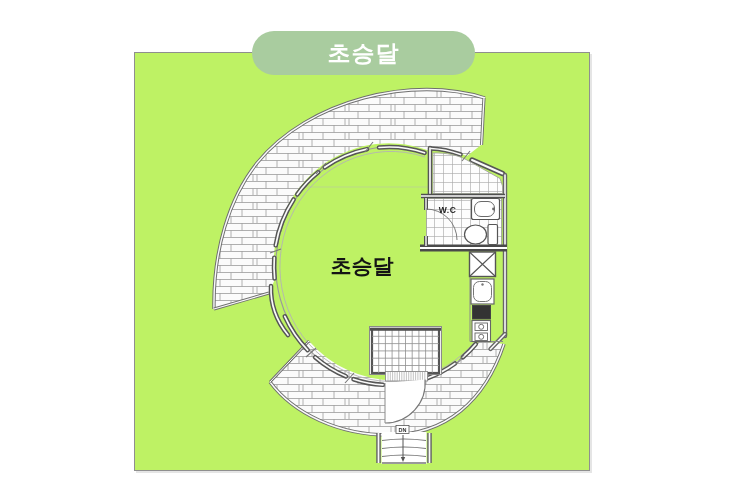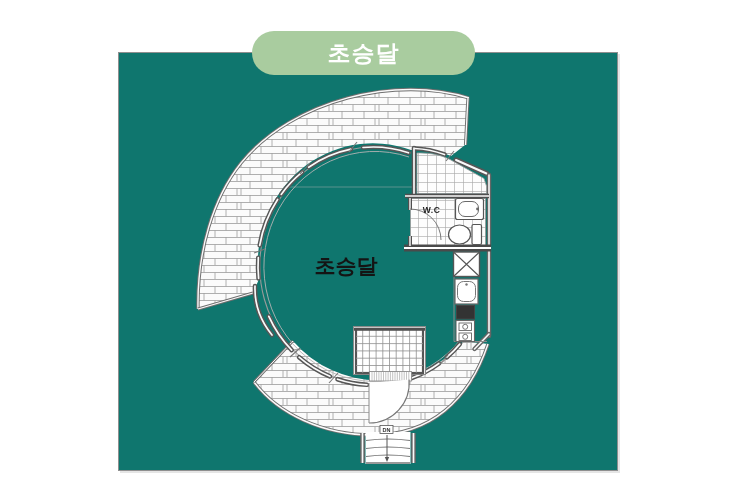--- a/index.html
+++ b/index.html
@@ -1,22 +1,22 @@
 <!DOCTYPE html>
 <html><head>
 <meta charset="utf-8">
 <style>
   html,body{margin:0;padding:0;}
   body{
     width:740px;height:504px;position:relative;background:#ffffff;
     font-family:"Liberation Sans","DejaVu Sans",sans-serif;overflow:hidden;
   }
   .card{
-    position:absolute;left:118px;top:52px;width:500px;height:419px;
-    box-sizing:border-box;border:1px solid #8f8f8f;background:#0f766e;
+    position:absolute;left:134px;top:52px;width:456px;height:419px;
+    box-sizing:border-box;border:1px solid #8f8f8f;background:#bef264;
     box-shadow:2px 2px 0 rgba(0,0,0,0.10);
   }
   .badge{
     position:absolute;left:252px;top:31px;width:223px;height:44px;
     background:#a9cc9f;border-radius:22px;z-index:3;
     display:flex;align-items:center;justify-content:center;
   }
   .badge-label{
     color:#ffffff;font-size:23px;font-weight:700;letter-spacing:1px;
   }

